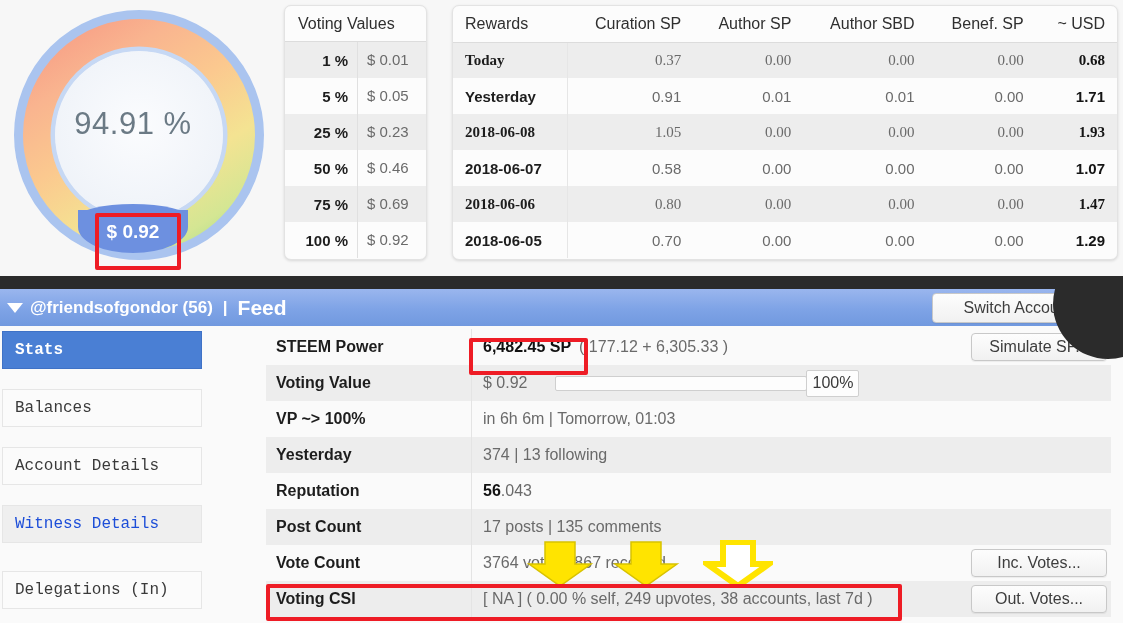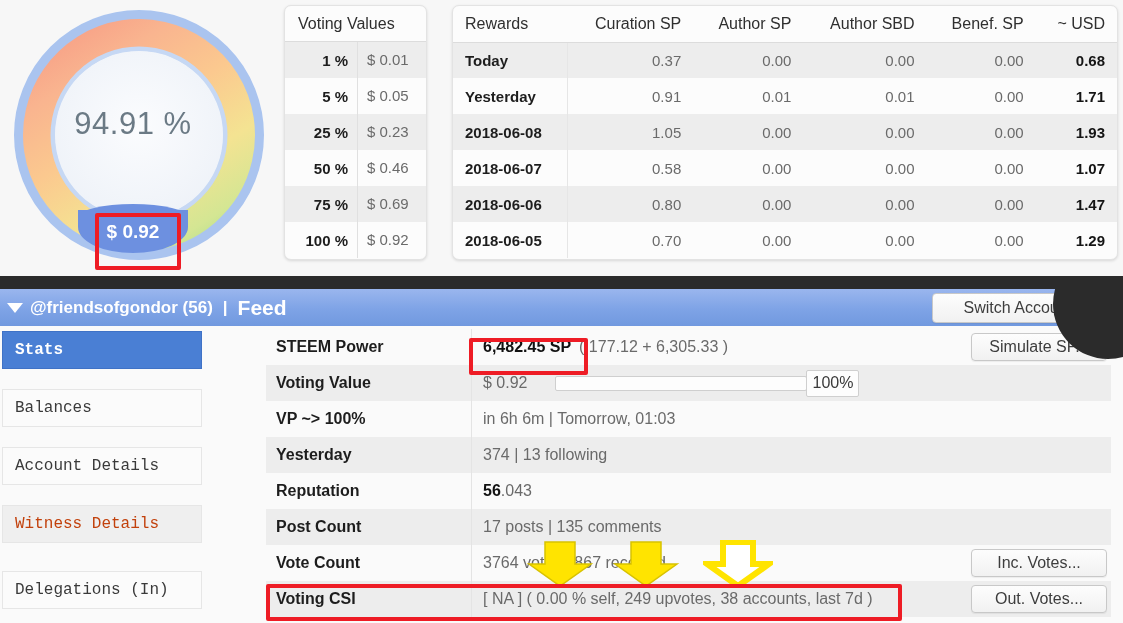--- a/index.html
+++ b/index.html
@@ -73,21 +73,21 @@
   table.rw { width: 100%; border-collapse: collapse; }
   table.rw th {
     font-weight: normal; font-size: 16px; color: #2f2f2f;
     height: 36px; border-bottom: 1px solid #dcdcdc; padding: 0 12px;
   }
   table.rw th.l { text-align: left; }
   table.rw th.r { text-align: right; }
   table.rw td { height: 36px; font-size: 15px; padding: 0 12px; color: #6a6a6a; text-align: right; }
   table.rw td.day { text-align: left; color: #1d1d1d; font-weight: bold; border-right: 1px solid #e6e6e6; }
   table.rw td.usd { color: #141414; font-weight: bold; }
-  table.rw tr.alt td { background: #ededed; }
+  table.rw tr.alt td { background: #ededed; font-family: Liberation Serif, serif; }
 
   
   .dark-band { position: absolute; left: 0; top: 276px; width: 1123px; height: 13px; background: #2b2b2b; }
 
   
   .lower {
     position: absolute; left: 0; top: 289px; width: 1123px; height: 334px;
     background: #fafafa; overflow: hidden;
   }
   .lower::after{
@@ -118,21 +118,21 @@
   #switch-account-button { position: absolute; right: 6px; top: 4px; width: 185px; height: 30px; }
 
   
   .sidebar { position: absolute; left: 2px; top: 42px; width: 200px; }
   .side-item {
     height: 38px; margin-bottom: 20px; padding-left: 12px;
     display: flex; align-items: center; font-size: 16px; color: #3a3a3a;
     background: #fbfbfb; border: 1px solid #e6e6e6; border-radius: 0; font-family: Liberation Mono, monospace;
   }
   .side-item.active { background: #4a7fd4; border-color: #3f72c6; color: #ffffff; font-weight: bold; }
-  .side-item.disabled { color: #c2410c; background: #efefef; border-color: #e6e6e6; }
+  .side-item.disabled { color: #1d4ed8; background: #efefef; border-color: #e6e6e6; }
   .side-gap { height: 8px; }
 
   
   .stats { position: absolute; left: 266px; top: 40px; width: 845px; }
   .srow { display: flex; height: 36px; align-items: center; position: relative; }
   .srow.alt { background: #ededed; }
   .srow .lbl { width: 205px; padding-left: 10px; font-size: 16px; font-weight: bold; color: #1d1d1d; }
   .srow .val { flex: 1; font-size: 16px; color: #6a6a6a; display: flex; align-items: center; border-left: 1px solid #e4e4e4; height: 36px; padding-left: 11px; }
   .srow .val b { color: #111; font-weight: bold; }
   .srow .val .dim { color: #6a6a6a; font-weight: normal; }

